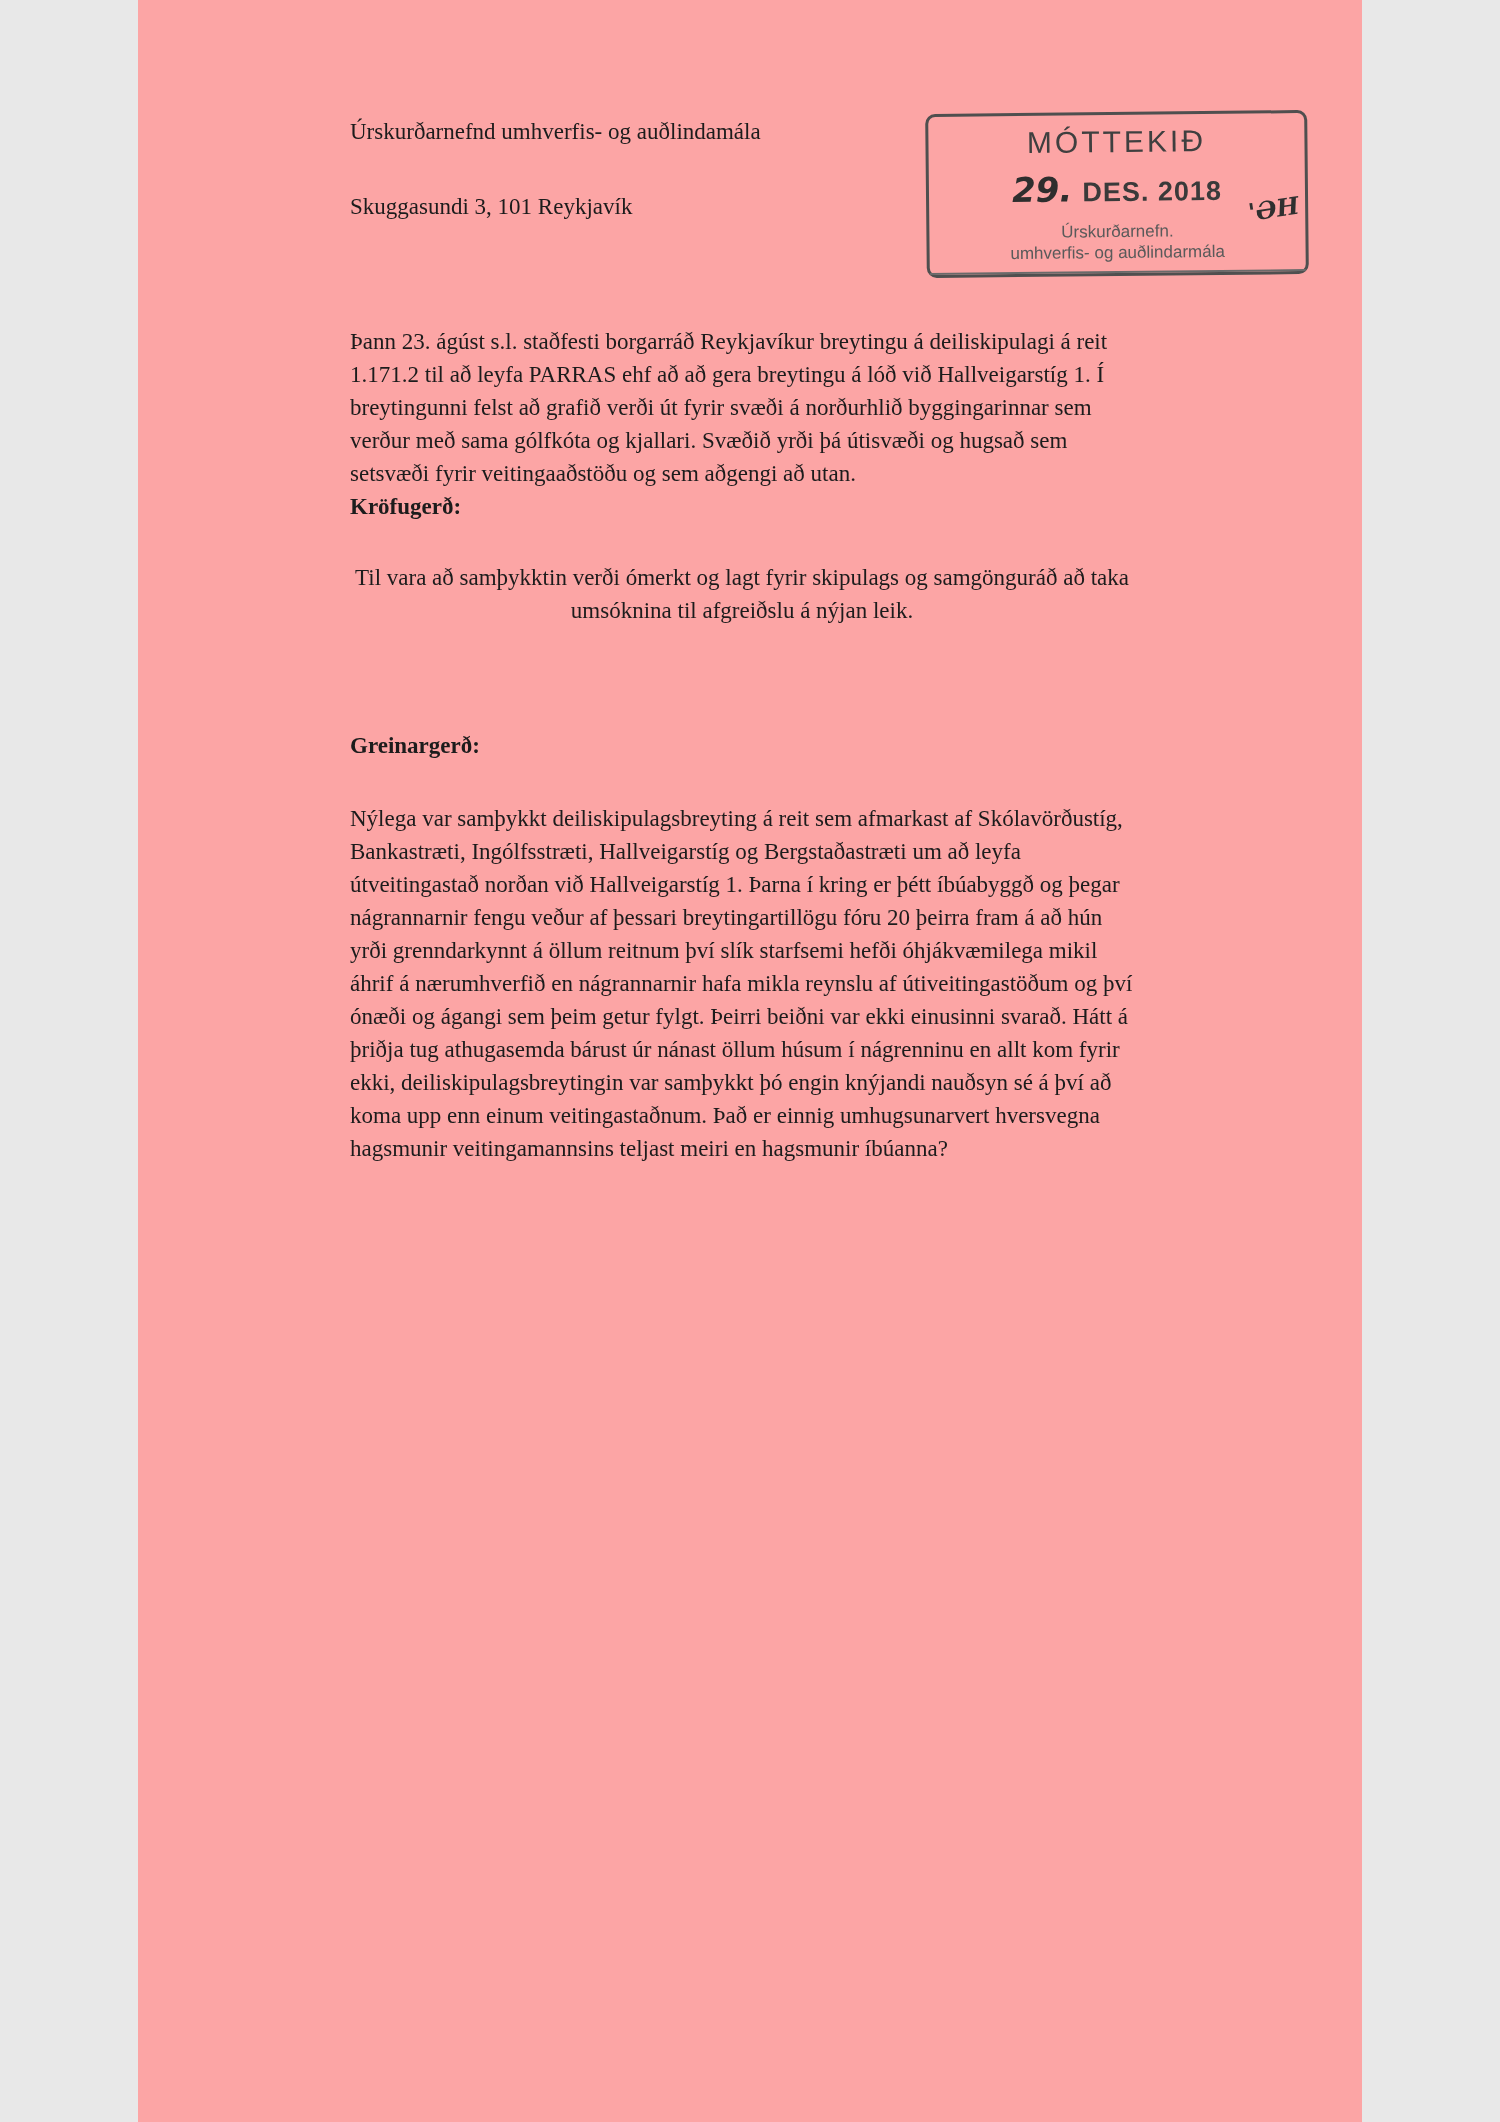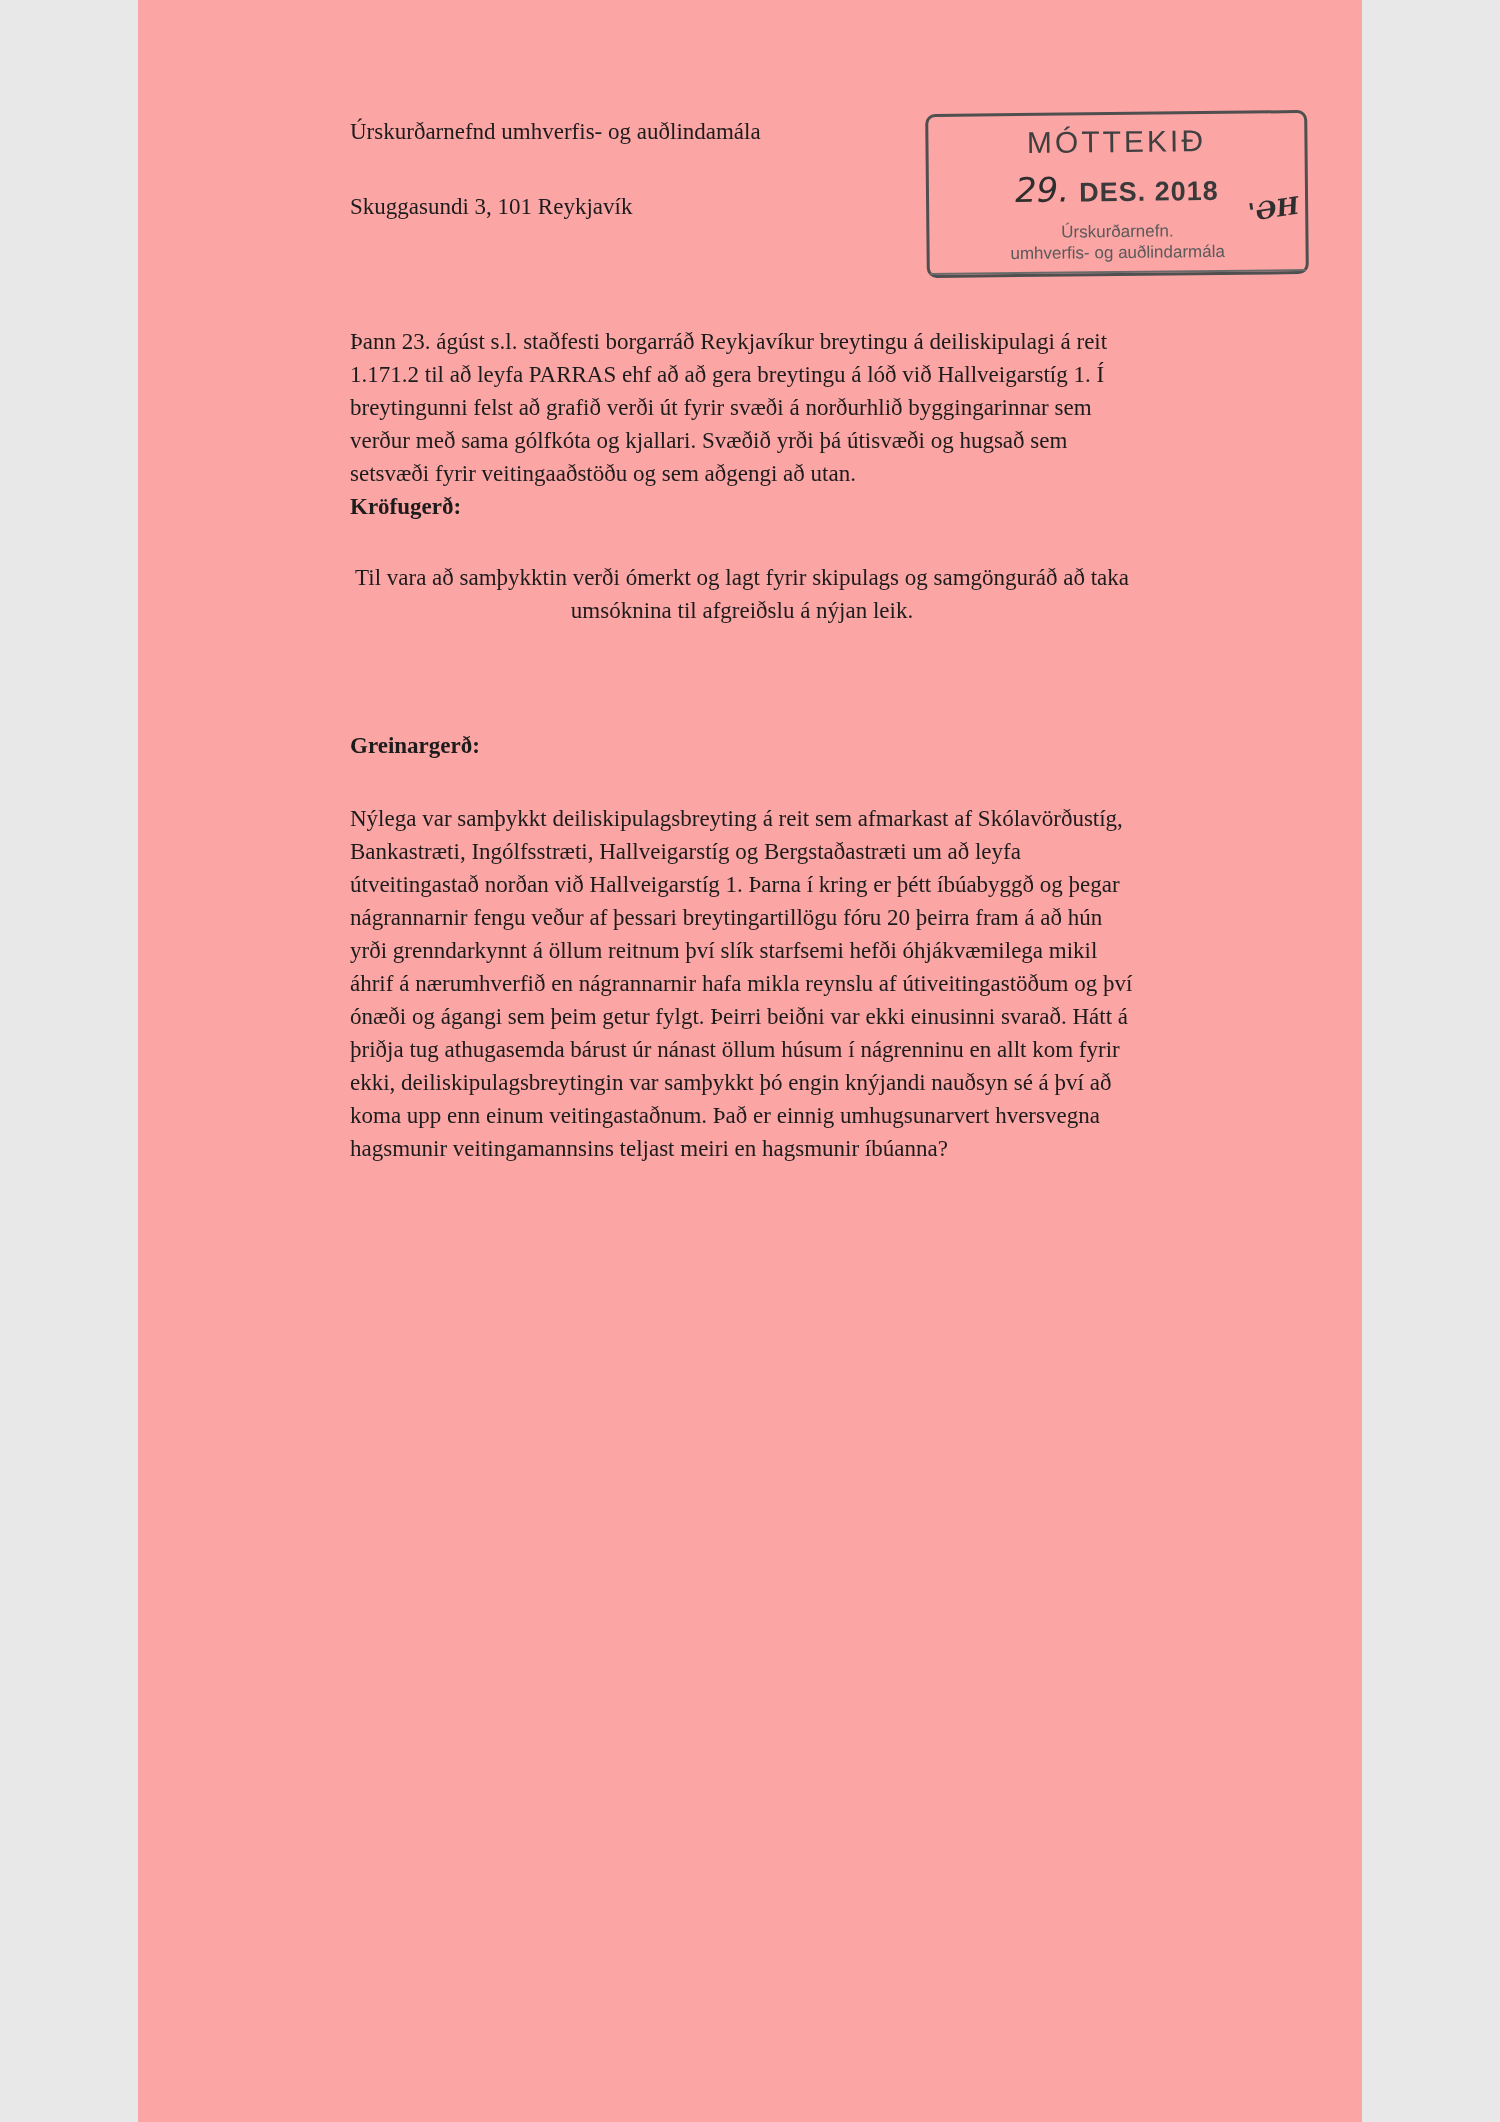--- a/index.html
+++ b/index.html
@@ -40,21 +40,21 @@
   .stamp-date-row {
     margin-top: 10px;
     display: flex;
     align-items: baseline;
     justify-content: center;
     gap: 10px;
     position: relative;
   }
   .stamp-date-day {
     font-family: "DejaVu Sans", sans-serif;
-    font-weight: normal;
+    font-weight: bold;
     font-size: 34px;
     font-style: italic;
     color: #2e2e2e;
   }
   .stamp-date-rest {
     font-family: "Liberation Sans", sans-serif;
     font-weight: bold;
     font-size: 27px;
     letter-spacing: 1px;
     color: #3a3a3a;

